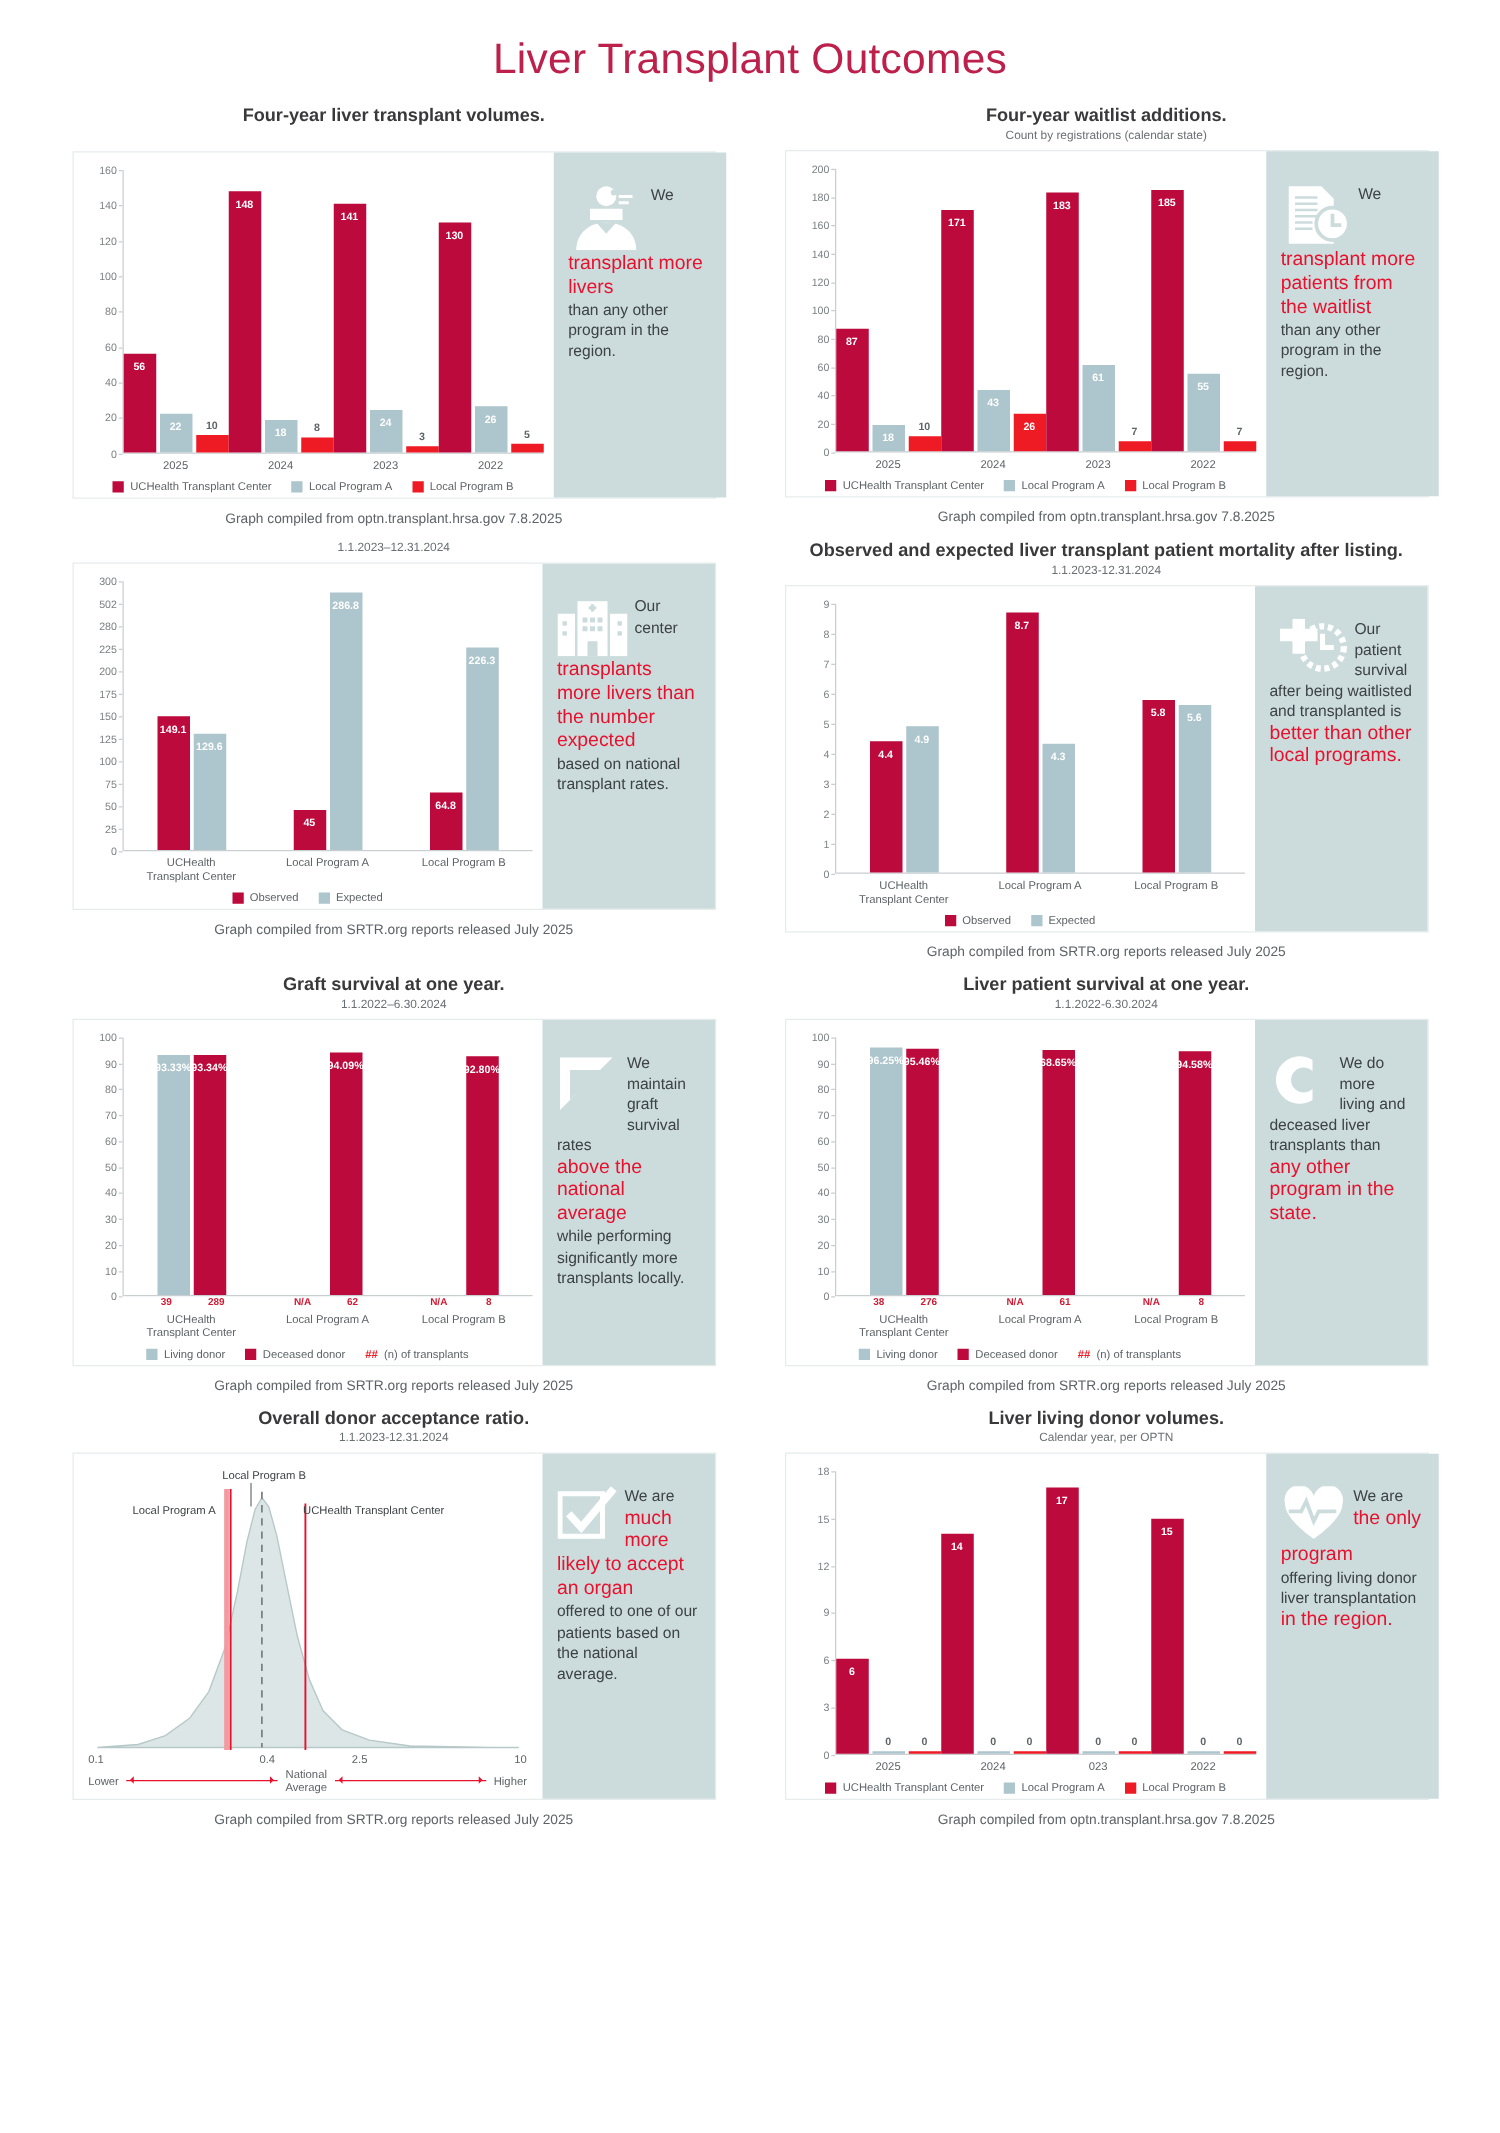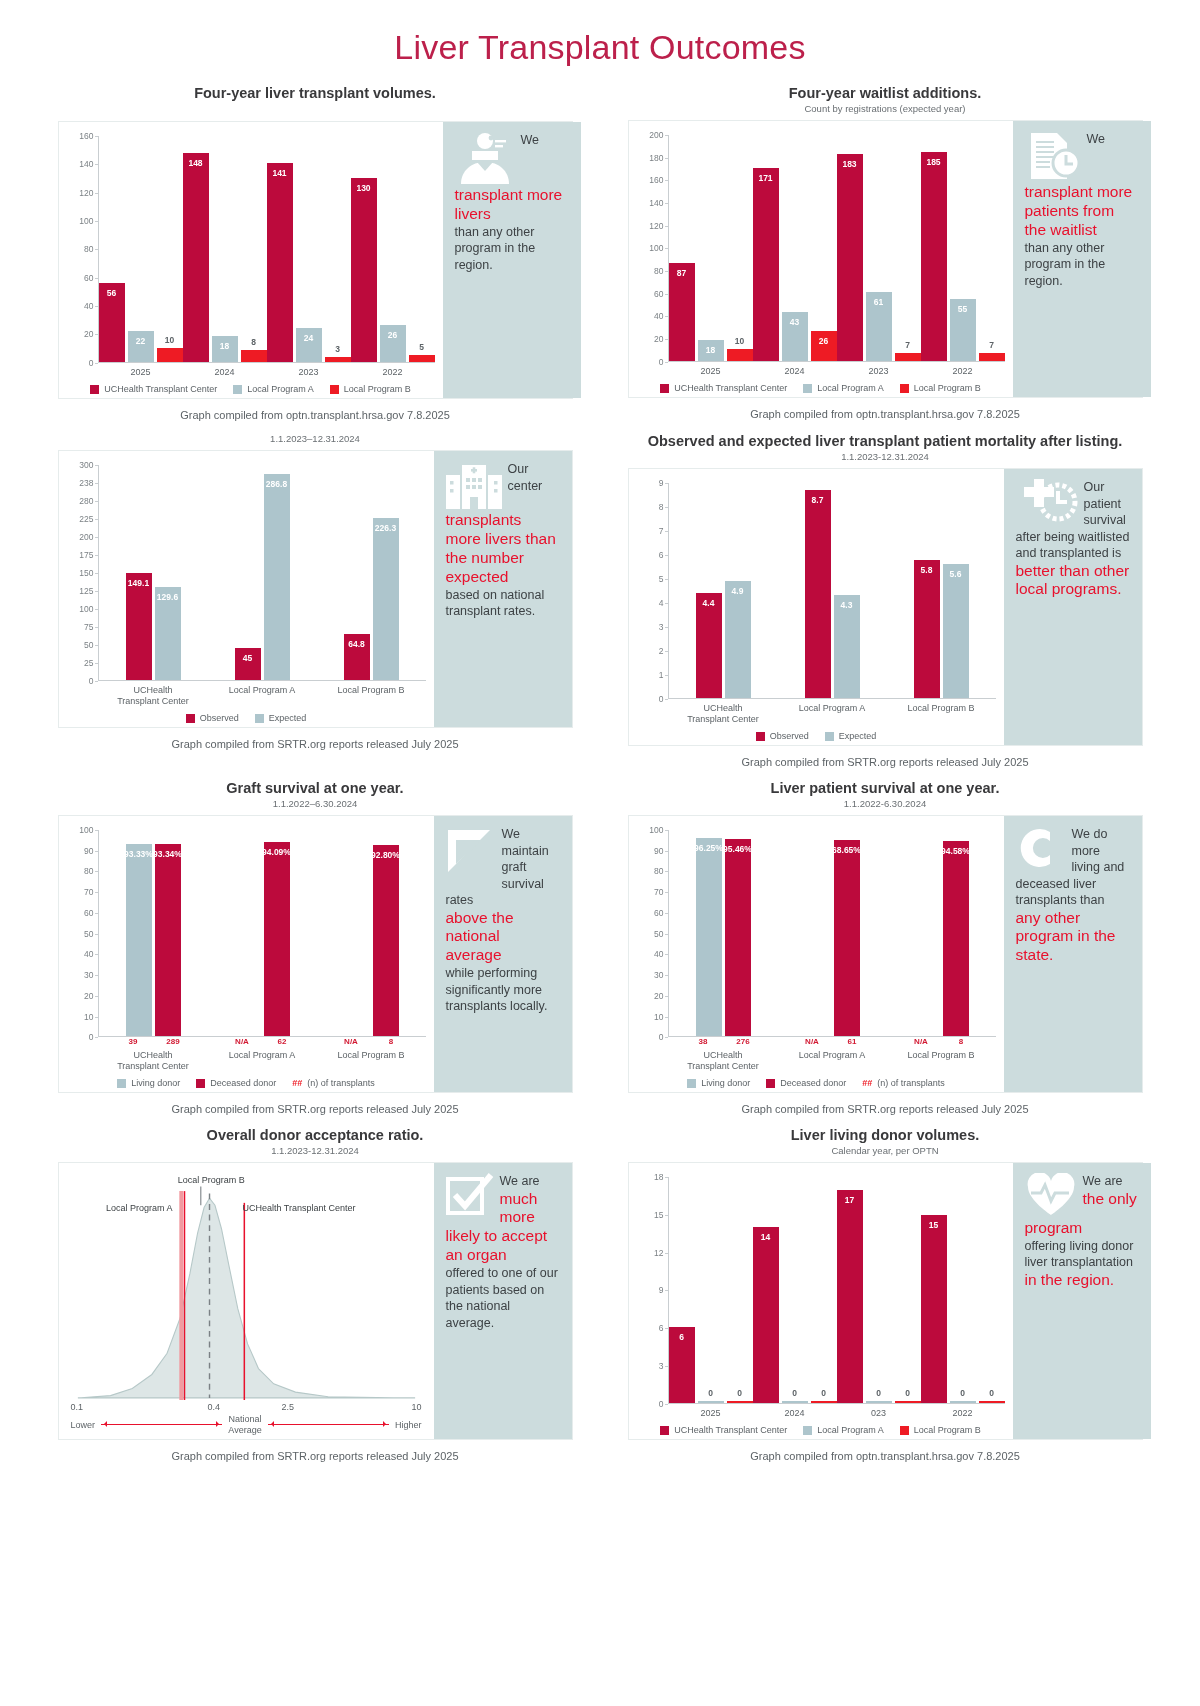--- a/index.html
+++ b/index.html
@@ -50,21 +50,21 @@
     flex: 1 1 auto;
     position: relative;
     padding: 14px 8px 4px 8px;
     display: flex;
     flex-direction: column;
   }
   .callout {
     width: 138px;
     flex: 0 0 138px;
     background: #ccdcdd;
-    padding: 10px 12px 10px 12px;
+    padding: 26px 12px 10px 12px;
     font-size: 12.5px;
     line-height: 1.32;
     color: #3d4245;
   }
   .callout .ico { display:block; margin-bottom:2px; float:left; margin-right:6px; }
   .callout .hl { color: #e8112d; font-size: 15.5px; line-height:1.22; }
   .source {
     text-align: center;
     font-size: 11px;
     color: #5d6367;
@@ -229,21 +229,21 @@
         <span>We</span>
         <div class="hl">transplant more livers</div>
         <div>than any other program in the region.</div>
       </div>
     </div>
     <div class="source">Graph compiled from optn.transplant.hrsa.gov 7.8.2025</div>
   </div>
 
   <div class="cell">
     <div class="chart-title">Four-year waitlist additions.</div>
-    <div class="chart-sub">Count by registrations (expected year)</div>
+    <div class="chart-sub">Count by registrations (calendar state)</div>
     <div class="panel">
       <div class="plot-area">
         <div class="bc">
           <div class="yaxis">
               <span style="top: 100%;">0</span>
               <span style="top: 90%;">20</span>
               <span style="top: 80%;">40</span>
               <span style="top: 70%;">60</span>
               <span style="top: 60%;">80</span>
               <span style="top: 50%;">100</span>
@@ -353,21 +353,21 @@
               <span style="top: 91.6667%;">25</span>
               <span style="top: 83.3333%;">50</span>
               <span style="top: 75%;">75</span>
               <span style="top: 66.6667%;">100</span>
               <span style="top: 58.3333%;">125</span>
               <span style="top: 50%;">150</span>
               <span style="top: 41.6667%;">175</span>
               <span style="top: 33.3333%;">200</span>
               <span style="top: 25%;">225</span>
               <span style="top: 16.6667%;">280</span>
-              <span style="top: 8.33333%;">238</span>
+              <span style="top: 8.33333%;">502</span>
               <span style="top: 0%;">300</span>
             </div>
           <div class="plot">
               <div class="group">
                 <div class="bar red" style="height: 49.7%;">
                   <span class="vlabel">149.1</span>
                 </div>
                 <div class="bar blue" style="height: 43.2%;">
                   <span class="vlabel">129.6</span>
                 </div>

